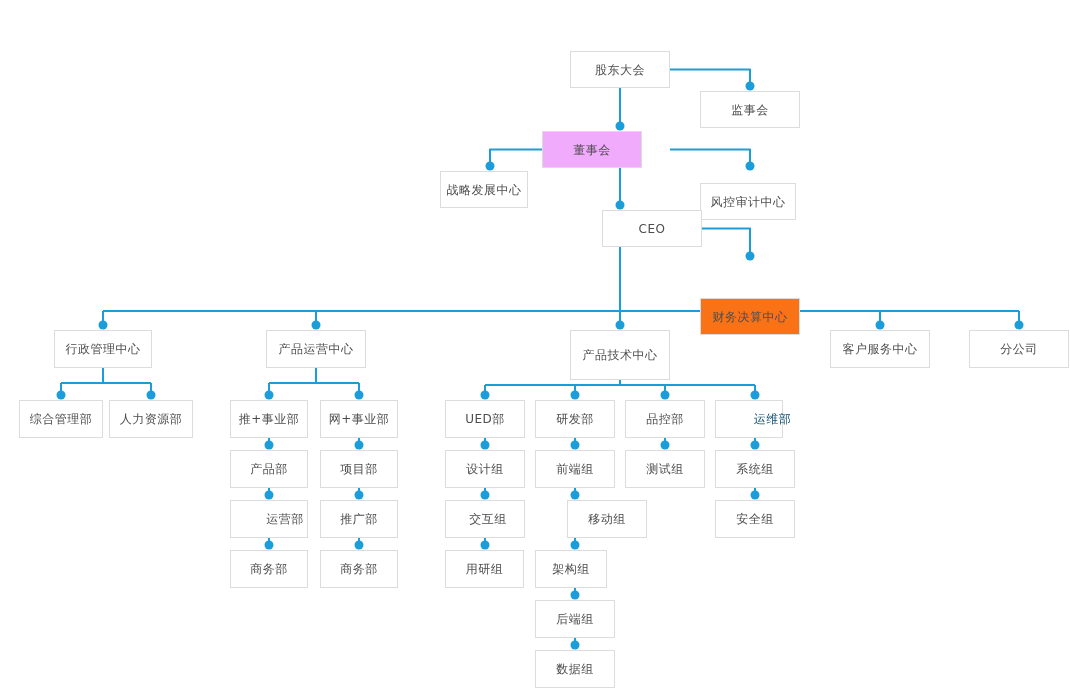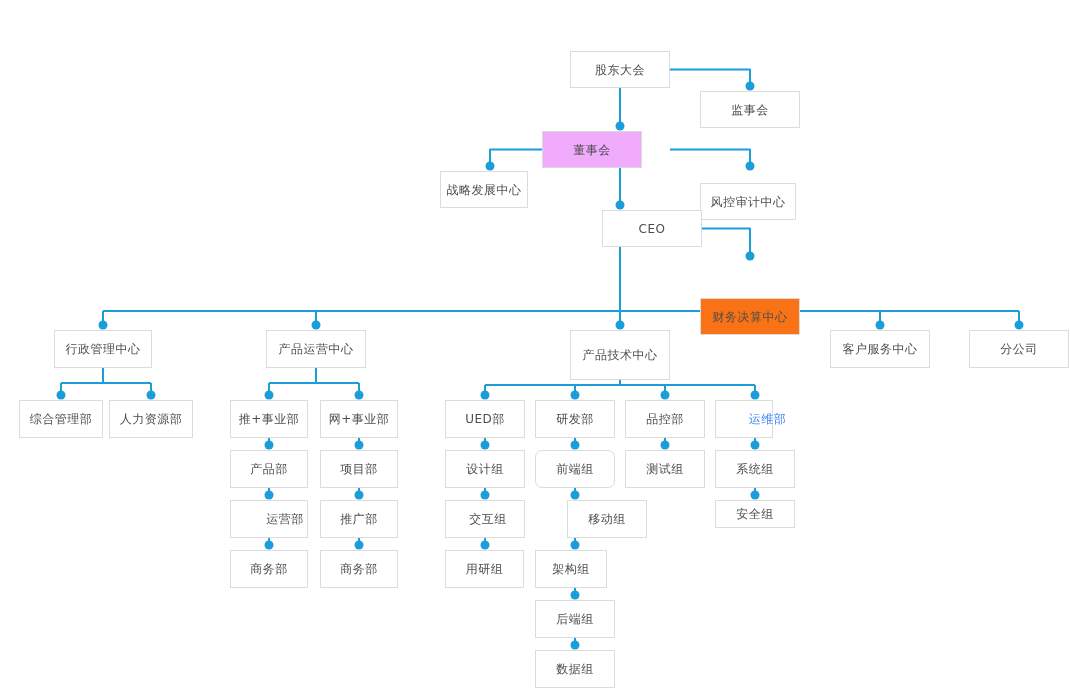--- a/index.html
+++ b/index.html
@@ -146,26 +146,26 @@
       <div class="node" style="left: 320px; top: 400px; width: 78px; height: 38px; border-color: rgb(220, 220, 220); background: rgb(255, 255, 255); color: rgb(77, 77, 77);">网+事业部</div>
       <div class="node" style="left: 230px; top: 450px; width: 78px; height: 38px; border-color: rgb(220, 220, 220); background: rgb(255, 255, 255); color: rgb(77, 77, 77);">产品部</div>
       <div class="node" style="left: 320px; top: 450px; width: 78px; height: 38px; border-color: rgb(220, 220, 220); background: rgb(255, 255, 255); color: rgb(77, 77, 77);">项目部</div>
       <div class="node" style="left: 230px; top: 500px; width: 78px; height: 38px; border-color: rgb(220, 220, 220); background: rgb(255, 255, 255); color: rgb(77, 77, 77); padding-left: 32px;">运营部</div>
       <div class="node" style="left: 320px; top: 500px; width: 78px; height: 38px; border-color: rgb(220, 220, 220); background: rgb(255, 255, 255); color: rgb(77, 77, 77);">推广部</div>
       <div class="node" style="left: 230px; top: 550px; width: 78px; height: 38px; border-color: rgb(220, 220, 220); background: rgb(255, 255, 255); color: rgb(77, 77, 77);">商务部</div>
       <div class="node" style="left: 320px; top: 550px; width: 78px; height: 38px; border-color: rgb(220, 220, 220); background: rgb(255, 255, 255); color: rgb(77, 77, 77);">商务部</div>
       <div class="node" style="left: 445px; top: 400px; width: 80px; height: 38px; border-color: rgb(220, 220, 220); background: rgb(255, 255, 255); color: rgb(77, 77, 77);">UED部</div>
       <div class="node" style="left: 535px; top: 400px; width: 80px; height: 38px; border-color: rgb(220, 220, 220); background: rgb(255, 255, 255); color: rgb(77, 77, 77);">研发部</div>
       <div class="node" style="left: 625px; top: 400px; width: 80px; height: 38px; border-color: rgb(220, 220, 220); background: rgb(255, 255, 255); color: rgb(77, 77, 77);">品控部</div>
-      <div class="node" style="left: 715px; top: 400px; width: 58px; height: 38px; border-color: rgb(220, 220, 220); background: rgb(255, 255, 255); color: #3b82f6; padding-left: 47px;">运维部</div>
+      <div class="node" style="left: 715px; top: 400px; width: 68px; height: 38px; border-color: rgb(220, 220, 220); background: rgb(255, 255, 255); color: #0c4a6e; padding-left: 47px;">运维部</div>
       <div class="node" style="left: 445px; top: 450px; width: 80px; height: 38px; border-color: rgb(220, 220, 220); background: rgb(255, 255, 255); color: rgb(77, 77, 77);">设计组</div>
-      <div class="node" style="left: 535px; top: 450px; width: 80px; height: 38px; border-color: rgb(220, 220, 220); background: rgb(255, 255, 255); color: rgb(77, 77, 77); border-radius: 7px;">前端组</div>
+      <div class="node" style="left: 535px; top: 450px; width: 80px; height: 38px; border-color: rgb(220, 220, 220); background: rgb(255, 255, 255); color: rgb(77, 77, 77);">前端组</div>
       <div class="node" style="left: 625px; top: 450px; width: 80px; height: 38px; border-color: rgb(220, 220, 220); background: rgb(255, 255, 255); color: rgb(77, 77, 77);">测试组</div>
       <div class="node" style="left: 715px; top: 450px; width: 80px; height: 38px; border-color: rgb(220, 220, 220); background: rgb(255, 255, 255); color: rgb(77, 77, 77);">系统组</div>
       <div class="node" style="left: 445px; top: 500px; width: 80px; height: 38px; border-color: rgb(220, 220, 220); background: rgb(255, 255, 255); color: rgb(77, 77, 77); padding-left: 6px;">交互组</div>
       <div class="node" style="left: 535px; top: 500px; width: 80px; height: 38px; border-color: rgb(220, 220, 220); background: rgb(255, 255, 255); color: rgb(77, 77, 77); margin-left: 32px;">移动组</div>
-      <div class="node" style="left: 715px; top: 500px; width: 80px; height: 28px; border-color: rgb(220, 220, 220); background: rgb(255, 255, 255); color: rgb(77, 77, 77);">安全组</div>
+      <div class="node" style="left: 715px; top: 500px; width: 80px; height: 38px; border-color: rgb(220, 220, 220); background: rgb(255, 255, 255); color: rgb(77, 77, 77);">安全组</div>
       <div class="node" style="left: 445px; top: 550px; width: 79px; height: 38px; border-color: rgb(220, 220, 220); background: rgb(255, 255, 255); color: rgb(77, 77, 77);">用研组</div>
       <div class="node" style="left: 535px; top: 550px; width: 72px; height: 38px; border-color: rgb(220, 220, 220); background: rgb(255, 255, 255); color: rgb(77, 77, 77);">架构组</div>
       <div class="node" style="left: 535px; top: 600px; width: 80px; height: 38px; border-color: rgb(220, 220, 220); background: rgb(255, 255, 255); color: rgb(77, 77, 77);">后端组</div>
       <div class="node" style="left: 535px; top: 650px; width: 80px; height: 38px; border-color: rgb(220, 220, 220); background: rgb(255, 255, 255); color: rgb(77, 77, 77);">数据组</div>
     </div>
 </div>
 
 </body></html>

